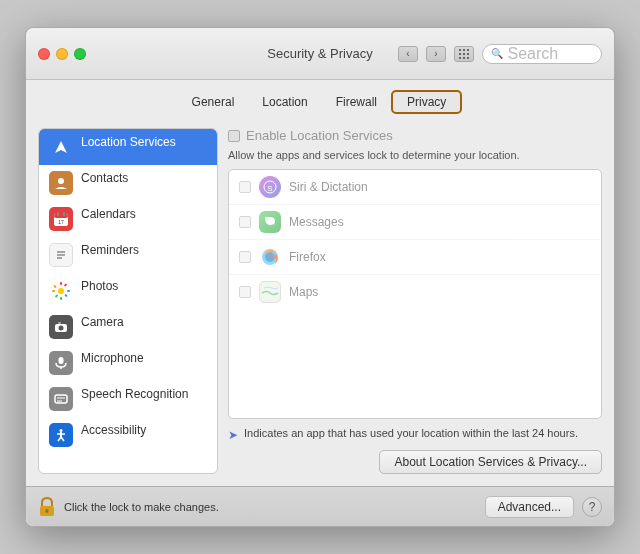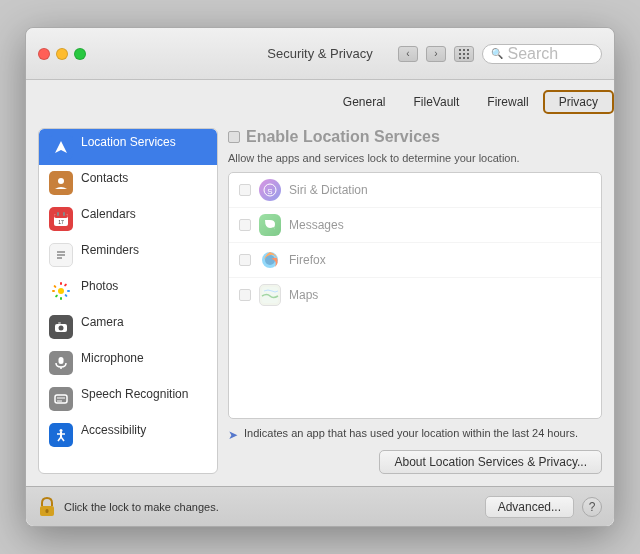--- a/index.html
+++ b/index.html
@@ -96,21 +96,21 @@
       display: flex;
       align-items: center;
       padding: 0 8px;
       font-size: 11px;
       color: #999;
       gap: 4px;
     }
     
     .tabs-area {
       display: flex;
-      justify-content: flex-end;
+      justify-content: center;
       gap: 0;
       padding: 10px 0 6px 0;
       flex-shrink: 0;
     }
     .tab {
       padding: 3px 14px;
       font-size: 12px;
       color: #333;
       background: none;
       border: none;
@@ -186,23 +186,22 @@
     }
     .enable-checkbox {
       width: 12px;
       height: 12px;
       border: 1px solid #aaa;
       background: #e0e0e0;
       border-radius: 2px;
       flex-shrink: 0;
     }
     .enable-label {
-      font-size: 16px;
+      font-size: 13px;
       color: #999;
-      font-weight: bold;
     }
     .allow-text {
       font-size: 11px;
       color: #555;
       margin-top: -2px;
     }
     .apps-list {
       flex: 1;
       background: white;
       border: 1px solid #ccc;
@@ -348,21 +347,21 @@
       </div>
       <div class="search-box">
         <span style="font-size:10px; color:#aaa;">🔍</span>
         <span style="font-size:16px;color:#bbb;">Search</span>
       </div>
     </div>
   </div>
 
   <div class="tabs-area">
     <button class="tab">General</button>
-    <button class="tab">FileVault</button>
+    <button class="tab">Location</button>
     <button class="tab">Firewall</button>
     <button class="tab active">Privacy</button>
   </div>
 
   <div class="body">
 
     <div class="sidebar">
       <div class="sidebar-item">
         <div class="sidebar-icon icon-location">
           <svg width="14" height="14" viewBox="0 0 14 14">

